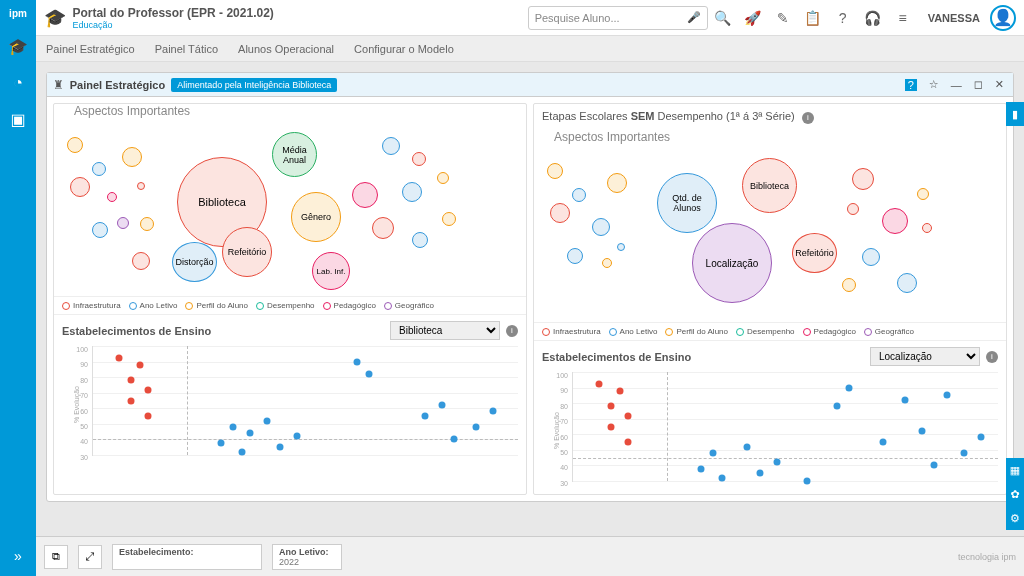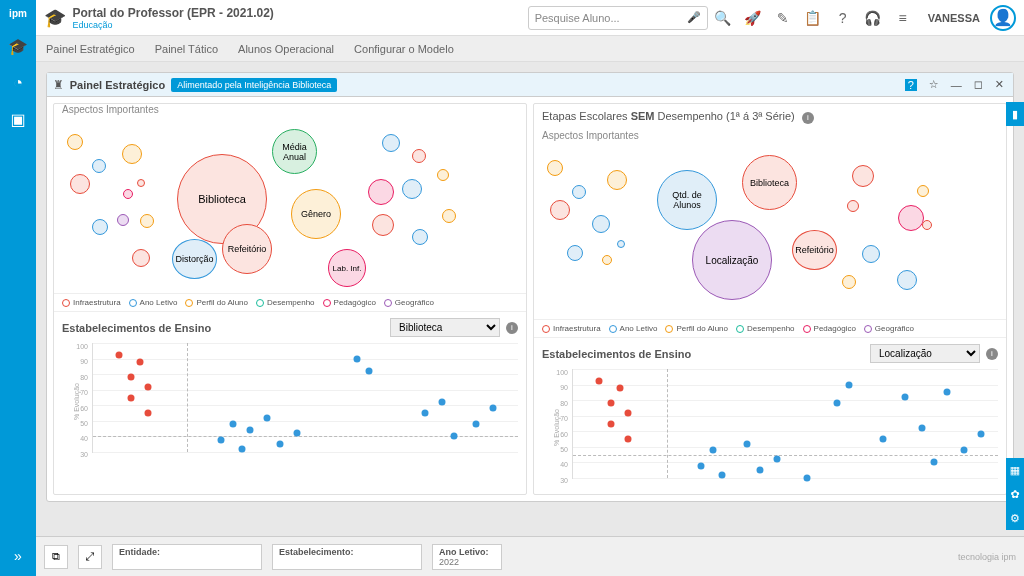--- a/index.html
+++ b/index.html
@@ -38,28 +38,28 @@
 .panel-header .spacer { flex: 1; }
 .panel-header .win-icon { font-size: 11px; color: #555; cursor: pointer; margin: 0 3px; }
 
 .panel-body { flex: 1; display: flex; gap: 6px; padding: 6px; overflow: hidden; }
 .half { flex: 1; display: flex; flex-direction: column; border: 1px solid #e0e0e0; border-radius: 2px; }
 
 .section-title { font-size: 11px; color: #555; padding: 6px 8px; }
 .section-title b { font-weight: bold; }
 .info-icon { display: inline-block; width: 12px; height: 12px; border-radius: 50%; background: #888; color: #fff; font-size: 8px; text-align: center; line-height: 12px; margin-left: 4px; }
 
-.aspect-label { font-size: 10px; color: #888; padding: 0 8px; }
+.aspect-label { font-size: 12px; color: #888; padding: 0 8px; margin-left: 12px; }
 
 .bubble-chart { height: 170px; position: relative; margin: 4px 8px; }
 .bubble { position: absolute; border-radius: 50%; display: flex; align-items: center; justify-content: center; font-size: 9px; text-align: center; border: 1.5px solid; }
 .c-red { border-color: #e74c3c; background: #fce4e0; }
 .c-blue { border-color: #3498db; background: #e0eef8; }
 .c-orange { border-color: #f39c12; background: #fdf0d8; }
-.c-pink { border-color: #e91e63; background: #fbd8e4; margin-left: 16px; }
+.c-pink { border-color: #e91e63; background: #fbd8e4; }
 .c-purple { border-color: #9b59b6; background: #ecdcf2; }
 .c-green { border-color: #27ae60; background: #d8f0e0; }
 
 .legend { display: flex; flex-wrap: wrap; gap: 8px; padding: 4px 8px; font-size: 8px; color: #555; border-top: 1px solid #eee; }
 .legend-item { display: flex; align-items: center; gap: 3px; }
 .legend-dot { width: 8px; height: 8px; border-radius: 50%; border: 1.5px solid; background: #fff; }
 
 .sub-header { display: flex; align-items: center; padding: 6px 8px; border-top: 1px solid #eee; }
 .sub-header .sub-title { font-size: 11px; font-weight: bold; color: #555; }
 .sub-header .spacer { flex: 1; }
@@ -360,24 +360,20 @@
                 </div>
             </div>
           </div>
         </div>
       </div>
 
       <div class="bottom-bar">
         <div class="btn-icon">⧉</div>
         <div class="btn-icon">⤢</div>
         <div class="field">
-          <span class="field-label">Entidade:</span>
-          <span class="field-value">&nbsp;</span>
-        </div>
-        <div class="field">
           <span class="field-label">Estabelecimento:</span>
           <span class="field-value">&nbsp;</span>
         </div>
         <div class="field" style="min-width:70px">
           <span class="field-label">Ano Letivo:</span>
           <span class="field-value">2022</span>
         </div>
         <div class="brand">tecnologia ipm</div>
       </div>
 

